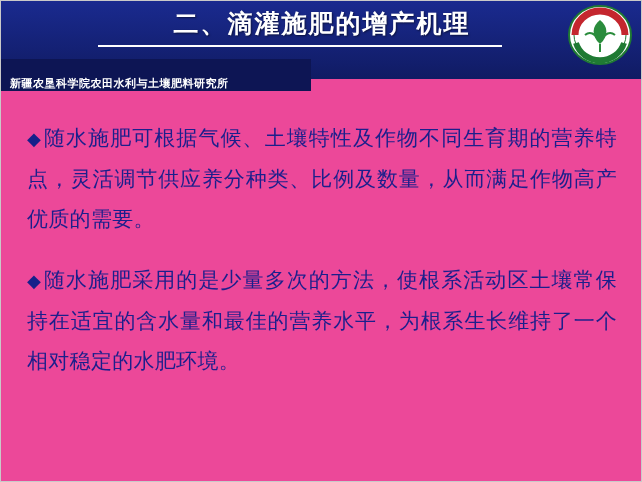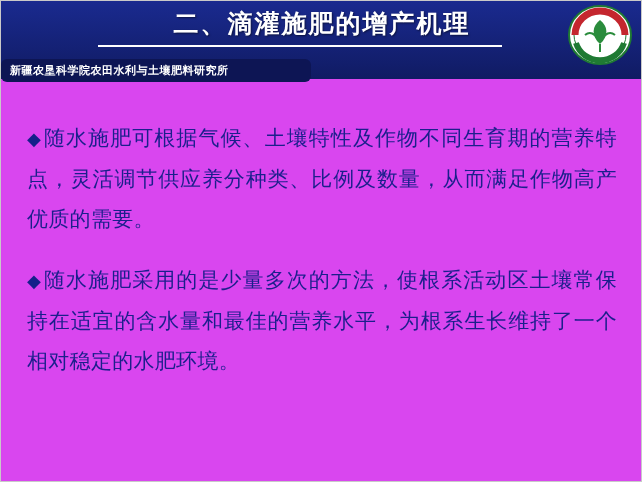--- a/index.html
+++ b/index.html
@@ -10,21 +10,21 @@
     width: 642px;
     height: 482px;
     background: #ffffff;
     font-family: "DejaVu Sans", "Liberation Sans", sans-serif;
     overflow: hidden;
   }
   .slide {
     position: relative;
     width: 642px;
     height: 482px;
-    background: #d946ef;
+    background: #ec4899;
     box-sizing: border-box;
     border: 1px solid #c9c9c9;
     overflow: hidden;
   }
 
   
   .header {
     position: absolute;
     left: 0;
     top: 0;
@@ -52,25 +52,24 @@
     top: 44px;
     width: 404px;
     height: 2px;
     background: #ffffff;
   }
   .org-bar {
     position: absolute;
     left: 0;
     top: 58px;
     width: 310px;
-    height: 23px;
+    height: 32px;
     background: #0d1554;
     display: flex;
-    align-items: center;
-    border-radius: 6px;
+    align-items: flex-end;
   }
   .org-text {
     color: #ffffff;
     font-size: 11px;
     font-weight: bold;
     padding-left: 9px;
     letter-spacing: 0.5px;
     white-space: nowrap;
   }
 

